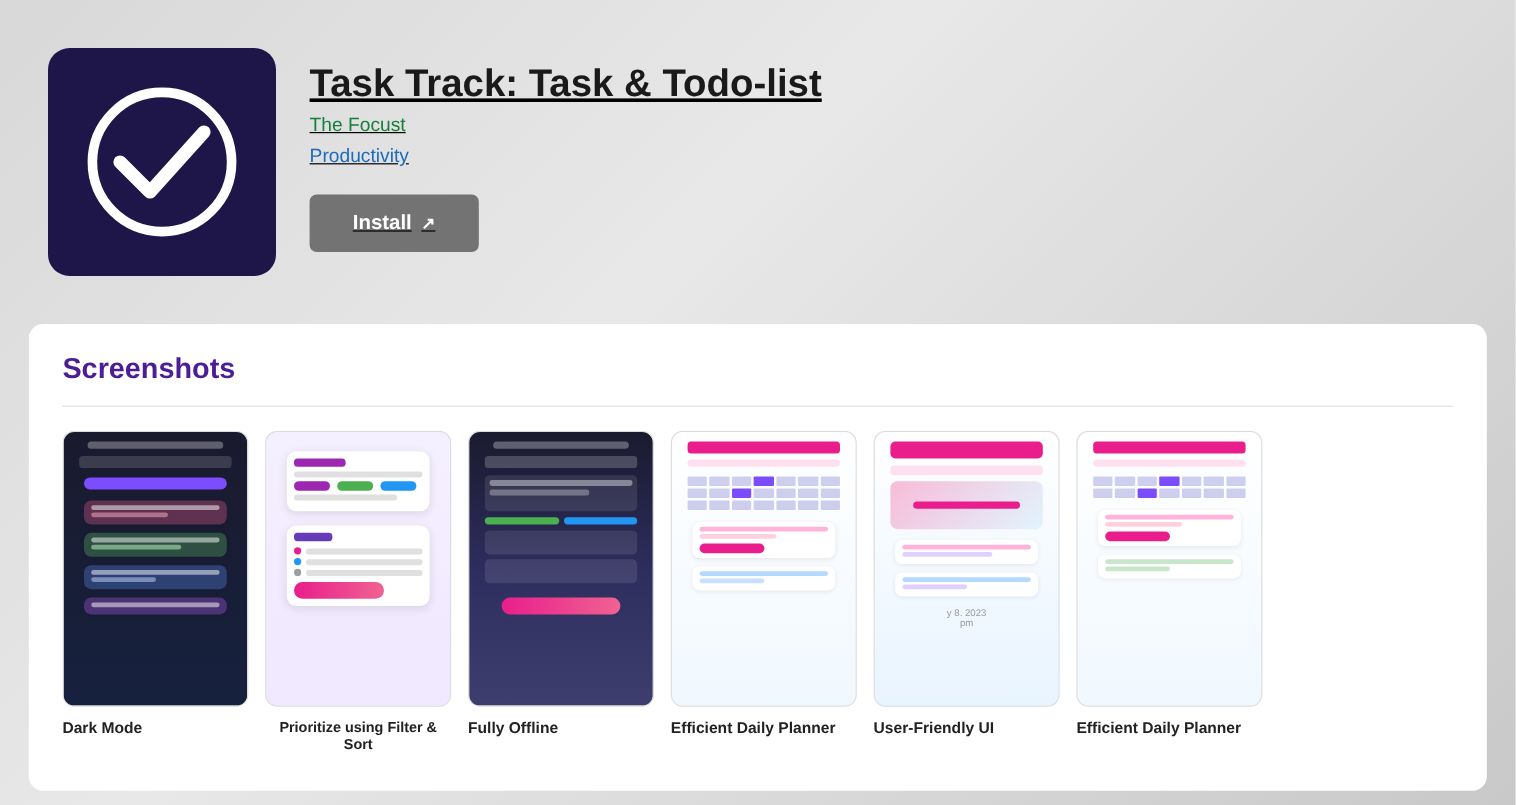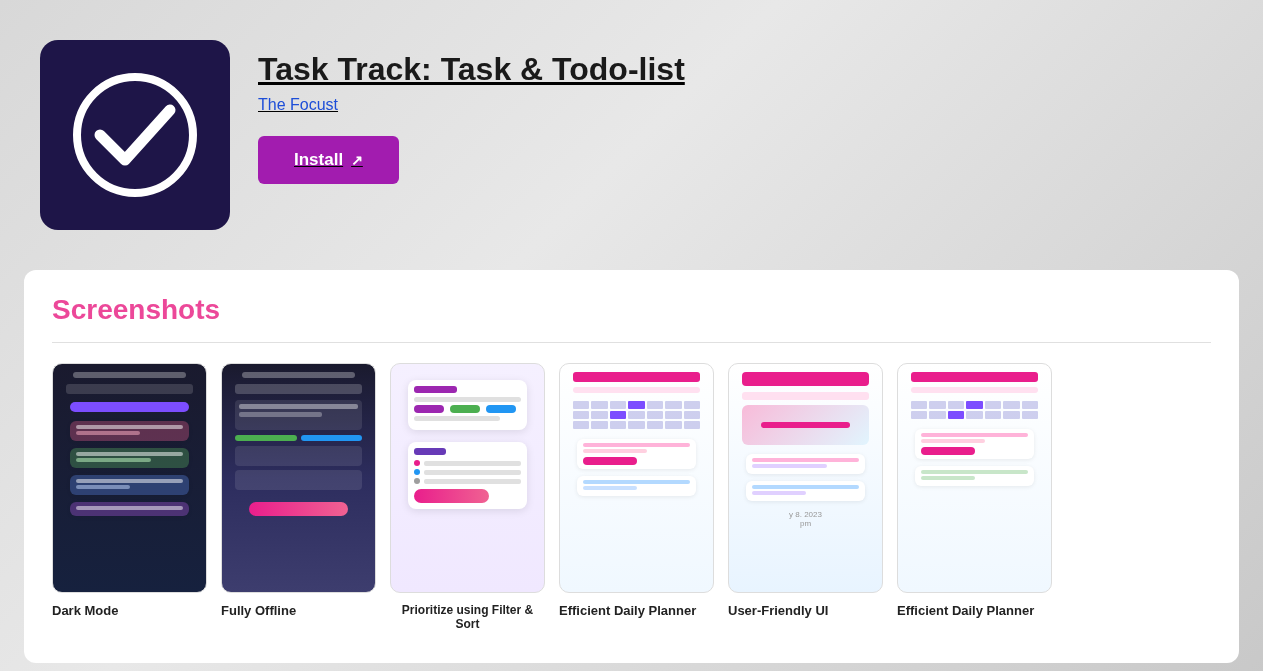--- a/index.html
+++ b/index.html
@@ -44,35 +44,35 @@
 
     .app-title {
       font-size: 32px;
       font-weight: 600;
       color: #1a1a1a;
       line-height: 1.2;
     }
 
     .app-developer {
       font-size: 16px;
-      color: #1d4ed8;
+      color: #15803d;
       cursor: pointer;
       text-decoration: none;
     }
 
     .app-category {
       font-size: 16px;
       color: #1a6bbf;
       cursor: pointer;
       text-decoration: none;
     }
 
     .install-button {
       margin-top: 14px;
-      background: #a21caf;
+      background: #737373;
       color: white;
       border: none;
       border-radius: 6px;
       padding: 14px 36px;
       font-size: 17px;
       font-weight: 600;
       cursor: pointer;
       display: flex;
       align-items: center;
       gap: 8px;
@@ -84,23 +84,23 @@
     }
 
     .screenshots-section {
       background: white;
       border-radius: 12px;
       margin: 10px 24px 24px 24px;
       padding: 24px 28px;
     }
 
     .screenshots-title {
-      font-size: 28px;
+      font-size: 24px;
       font-weight: 600;
-      color: #ec4899;
+      color: #4c1d95;
       margin-bottom: 16px;
     }
 
     .screenshots-divider {
       border: none;
       border-top: 1px solid #e0e0e0;
       margin-bottom: 20px;
     }
 
     .screenshots-scroll {
@@ -307,20 +307,21 @@
   <div class="app-icon-wrapper">
     <svg viewBox="0 0 130 130" fill="none" xmlns="http://www.w3.org/2000/svg">
       <circle cx="65" cy="65" r="58" stroke="white" stroke-width="8" fill="none"></circle>
       <polyline points="30,65 55,90 100,40" stroke="white" stroke-width="11" stroke-linecap="round" stroke-linejoin="round" fill="none"></polyline>
     </svg>
   </div>
 
   <div class="app-info">
     <h1 class="app-title">Task Track: Task &amp; Todo-list</h1>
     <a class="app-developer" href="#">The Focust</a>
+    <a class="app-category" href="#">Productivity</a>
     <button class="install-button">
       <span>Install</span>
       <span class="ext-icon">↗</span>
     </button>
   </div>
 </div>
 
 <div class="screenshots-section">
   <h2 class="screenshots-title">Screenshots</h2>
   <hr class="screenshots-divider">
@@ -344,41 +345,20 @@
           <div class="mock-task-card" style="background:rgba(100,150,255,0.3);border:none;margin-bottom:4px;">
             <div class="task-line" style="background:rgba(255,255,255,0.5);"></div>
             <div class="task-line" style="background:rgba(200,220,255,0.5);width:50%;"></div>
           </div>
           <div class="mock-task-card" style="background:rgba(200,100,255,0.3);border:none;">
             <div class="task-line" style="background:rgba(255,255,255,0.5);"></div>
           </div>
         </div>
       </div>
       <div class="screenshot-label">Dark Mode</div>
-    </div>
-
-    <div class="screenshot-item">
-      <div class="screenshot-card mock-study">
-        <div class="phone-frame">
-          <div class="phone-screen-bar"></div>
-          <div style="width:90%;height:10px;background:rgba(255,255,255,0.2);border-radius:3px;margin-bottom:6px;"></div>
-          <div style="width:90%;height:30px;background:rgba(255,255,255,0.1);border-radius:4px;margin-bottom:5px;padding:4px;">
-            <div style="height:5px;background:rgba(255,255,255,0.4);border-radius:2px;margin-bottom:3px;"></div>
-            <div style="height:5px;background:rgba(255,255,255,0.3);border-radius:2px;width:70%;"></div>
-          </div>
-          <div style="display:flex;gap:4px;width:90%;margin-bottom:5px;">
-            <div style="flex:1;height:6px;background:#4caf50;border-radius:3px;"></div>
-            <div style="flex:1;height:6px;background:#2196f3;border-radius:3px;"></div>
-          </div>
-          <div style="width:90%;height:20px;background:rgba(255,255,255,0.1);border-radius:4px;margin-bottom:4px;"></div>
-          <div style="width:90%;height:20px;background:rgba(255,255,255,0.1);border-radius:4px;margin-bottom:4px;"></div>
-          <div class="mock-pink-btn"></div>
-        </div>
-      </div>
-      <div class="screenshot-label">Fully Offline</div>
     </div>
 
     <div class="screenshot-item">
       <div class="screenshot-card mock-filter">
         <div class="phone-frame">
           <div class="mock-filter-box">
             <div style="height:7px;background:#9c27b0;border-radius:3px;margin-bottom:4px;width:40%;"></div>
             <div style="height:5px;background:#e0e0e0;border-radius:3px;margin-bottom:3px;"></div>
             <div style="display:flex;gap:3px;margin-bottom:3px;">
               <span class="filter-badge"></span>
@@ -402,20 +382,41 @@
               <div class="sort-line"></div>
             </div>
             <div class="mock-pink-btn" style="margin-top:5px;"></div>
           </div>
         </div>
       </div>
       <div class="screenshot-label" style="font-size:12px;">Prioritize using Filter &amp; Sort</div>
     </div>
 
     <div class="screenshot-item">
+      <div class="screenshot-card mock-study">
+        <div class="phone-frame">
+          <div class="phone-screen-bar"></div>
+          <div style="width:90%;height:10px;background:rgba(255,255,255,0.2);border-radius:3px;margin-bottom:6px;"></div>
+          <div style="width:90%;height:30px;background:rgba(255,255,255,0.1);border-radius:4px;margin-bottom:5px;padding:4px;">
+            <div style="height:5px;background:rgba(255,255,255,0.4);border-radius:2px;margin-bottom:3px;"></div>
+            <div style="height:5px;background:rgba(255,255,255,0.3);border-radius:2px;width:70%;"></div>
+          </div>
+          <div style="display:flex;gap:4px;width:90%;margin-bottom:5px;">
+            <div style="flex:1;height:6px;background:#4caf50;border-radius:3px;"></div>
+            <div style="flex:1;height:6px;background:#2196f3;border-radius:3px;"></div>
+          </div>
+          <div style="width:90%;height:20px;background:rgba(255,255,255,0.1);border-radius:4px;margin-bottom:4px;"></div>
+          <div style="width:90%;height:20px;background:rgba(255,255,255,0.1);border-radius:4px;margin-bottom:4px;"></div>
+          <div class="mock-pink-btn"></div>
+        </div>
+      </div>
+      <div class="screenshot-label">Fully Offline</div>
+    </div>
+
+    <div class="screenshot-item">
       <div class="screenshot-card mock-planner1">
         <div class="phone-frame">
           <div style="width:90%;height:10px;background:#e91e8c;border-radius:3px;margin-bottom:5px;"></div>
           <div style="width:90%;height:6px;background:#ffe0f0;border-radius:3px;margin-bottom:4px;"></div>
           <div class="mock-calendar">
             <div class="mock-cal-cell"></div>
               <div class="mock-cal-cell"></div>
               <div class="mock-cal-cell"></div>
             <div class="mock-cal-cell active"></div>
               <div class="mock-cal-cell"></div>

